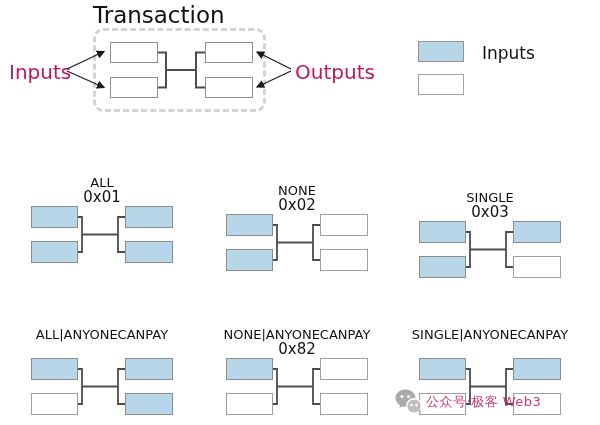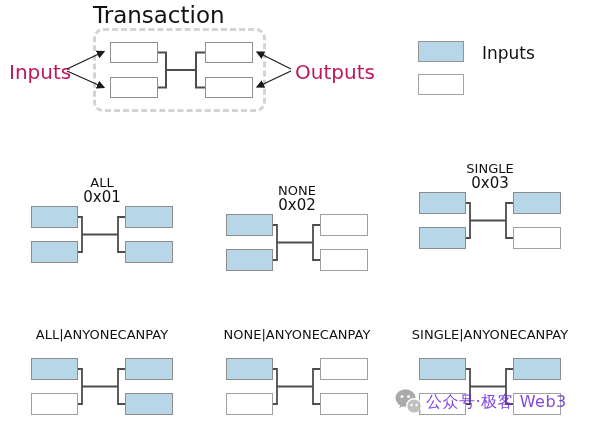--- a/index.html
+++ b/index.html
@@ -66,33 +66,33 @@
   }
   .sighash .box.signed   { background: var(--signed-color, #b7d7e9); border-color: #8c8c8c; }
   .sighash .box.unsigned { background: var(--unsigned-color, #ffffff); border-color: #a0a0a0; }
   .sighash .box.in0  { left: 0;    top: 0;    }
   .sighash .box.in1  { left: 0;    top: 35px; }
   .sighash .box.out0 { left: 94px; top: 0;    width: 48px; }
   .sighash .box.out1 { left: 94px; top: 35px; width: 48px; }
 
   .pos-d0 { left: 2px;   top: 175px; }
   .pos-d1 { left: 197px; top: 175px; margin-top: 8px; }
-  .pos-d2 { left: 390px; top: 161px; }
+  .pos-d2 { left: 390px; top: 190px; }
   .pos-d3 { left: 2px;   top: 327px; }
   .pos-d4 { left: 197px; top: 327px; }
   .pos-d5 { left: 390px; top: 327px; }
 
   
   .watermark {
     position: absolute; left: 395px; top: 388px;
     display: flex; align-items: center; gap: 4px;
     z-index: 5; opacity: 0.85;
   }
   .watermark .wm-text {
-    font-size: 16px; line-height: 27px; color: #6d28d9;
+    font-size: 13px; line-height: 27px; color: #be185d;
     white-space: nowrap; letter-spacing: 0.5px;
   }
 </style>
 </head>
 <body>
 
 <div class="canvas">
 
   <div class="abs tx-title">Transaction</div>
   <div class="abs dashed-box"></div>
@@ -173,20 +173,21 @@
           <path d="M47 11 h4 v35 h-4 M51 28.5 h36 M94 11 h-7 v35 h7" fill="none" stroke="#4d4d4d" stroke-width="1.8"></path>
         </svg>
         <div class="box in0 signed"></div>
         <div class="box in1 unsigned"></div>
         <div class="box out0 signed"></div>
         <div class="box out1 signed"></div>
       </div>
     </div>
       <div class="sighash pos-d4">
       <div class="dname">NONE|ANYONECANPAY</div>
+      <div class="dcode">0x82</div>
       <div class="boxes">
         <svg class="mini-svg" viewBox="0 0 142 57" xmlns="http://www.w3.org/2000/svg">
           <path d="M47 11 h4 v35 h-4 M51 28.5 h36 M94 11 h-7 v35 h7" fill="none" stroke="#4d4d4d" stroke-width="1.8"></path>
         </svg>
         <div class="box in0 signed"></div>
         <div class="box in1 unsigned"></div>
         <div class="box out0 unsigned"></div>
         <div class="box out1 unsigned"></div>
       </div>
     </div>

